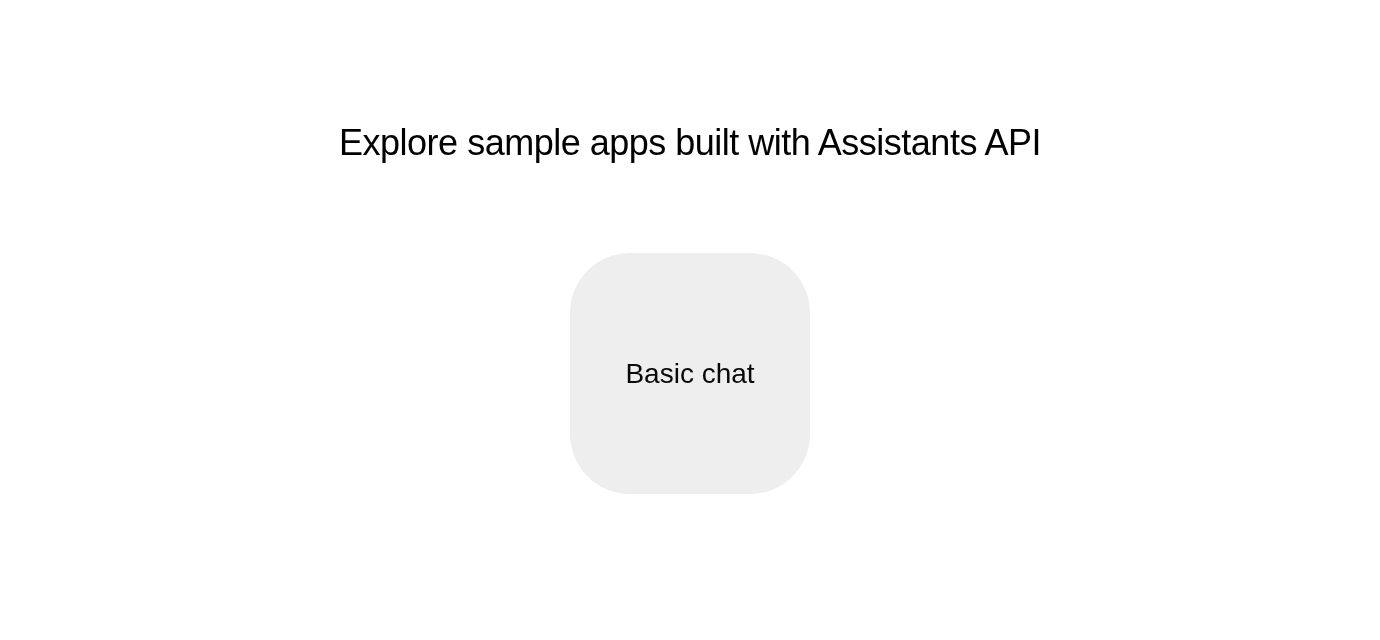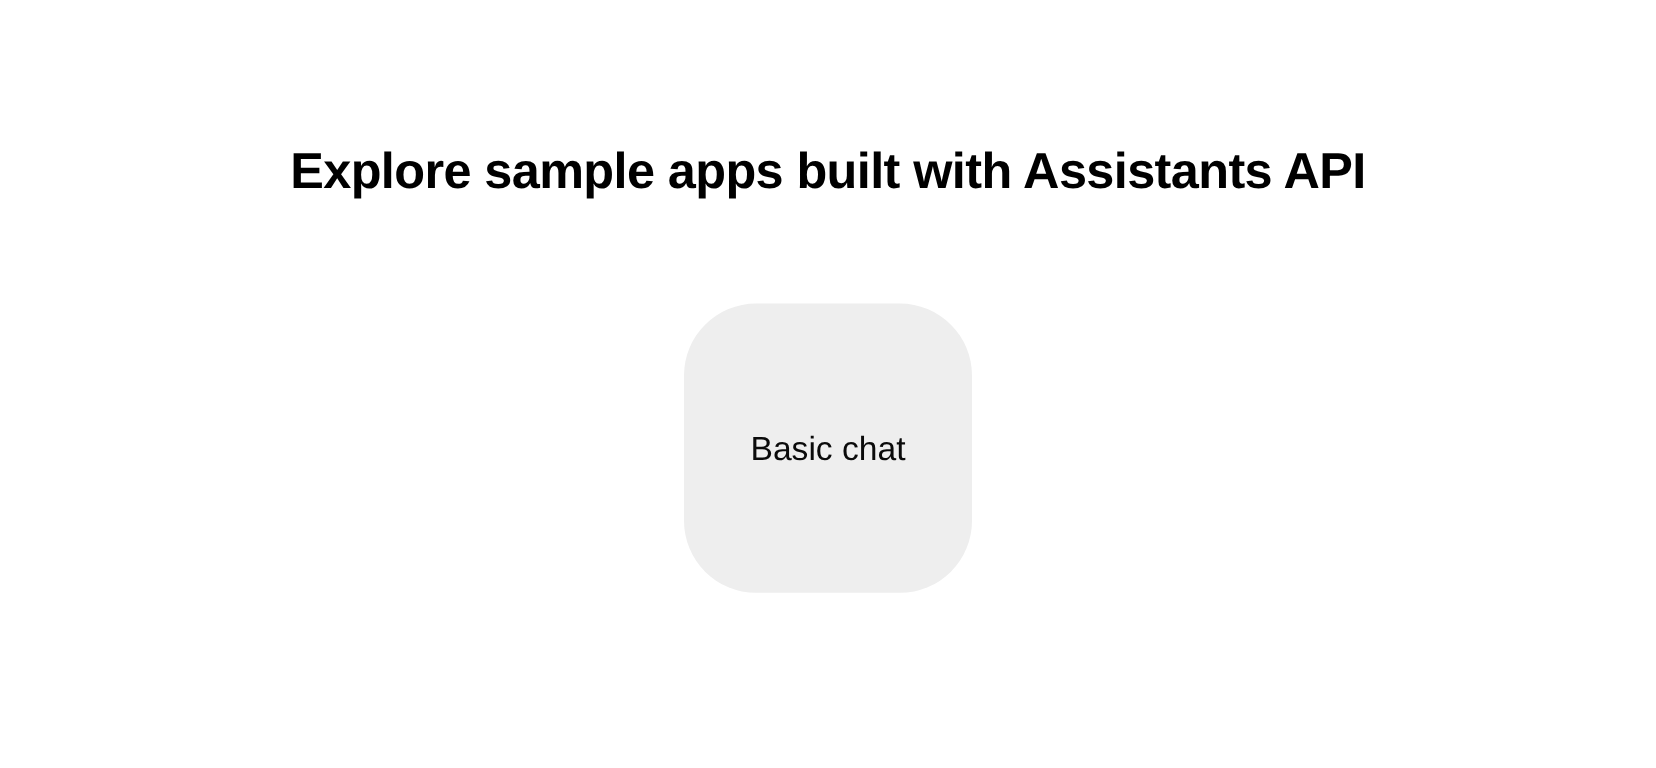--- a/index.html
+++ b/index.html
@@ -11,23 +11,23 @@
     overflow: hidden;
   }
   .page {
     width: 1380px;
     height: 640px;
     background: #ffffff;
   }
   .page-title {
     margin-top: 118px;
     text-align: center;
-    font-size: 42px;
+    font-size: 36px;
     line-height: 50px;
-    font-weight: 700;
+    font-weight: 400;
     color: #000000;
     letter-spacing: -0.5px;
   }
   .cards-row {
     margin-top: 85px;
     display: flex;
     justify-content: center;
     align-items: flex-start;
     gap: 32px;
   }

